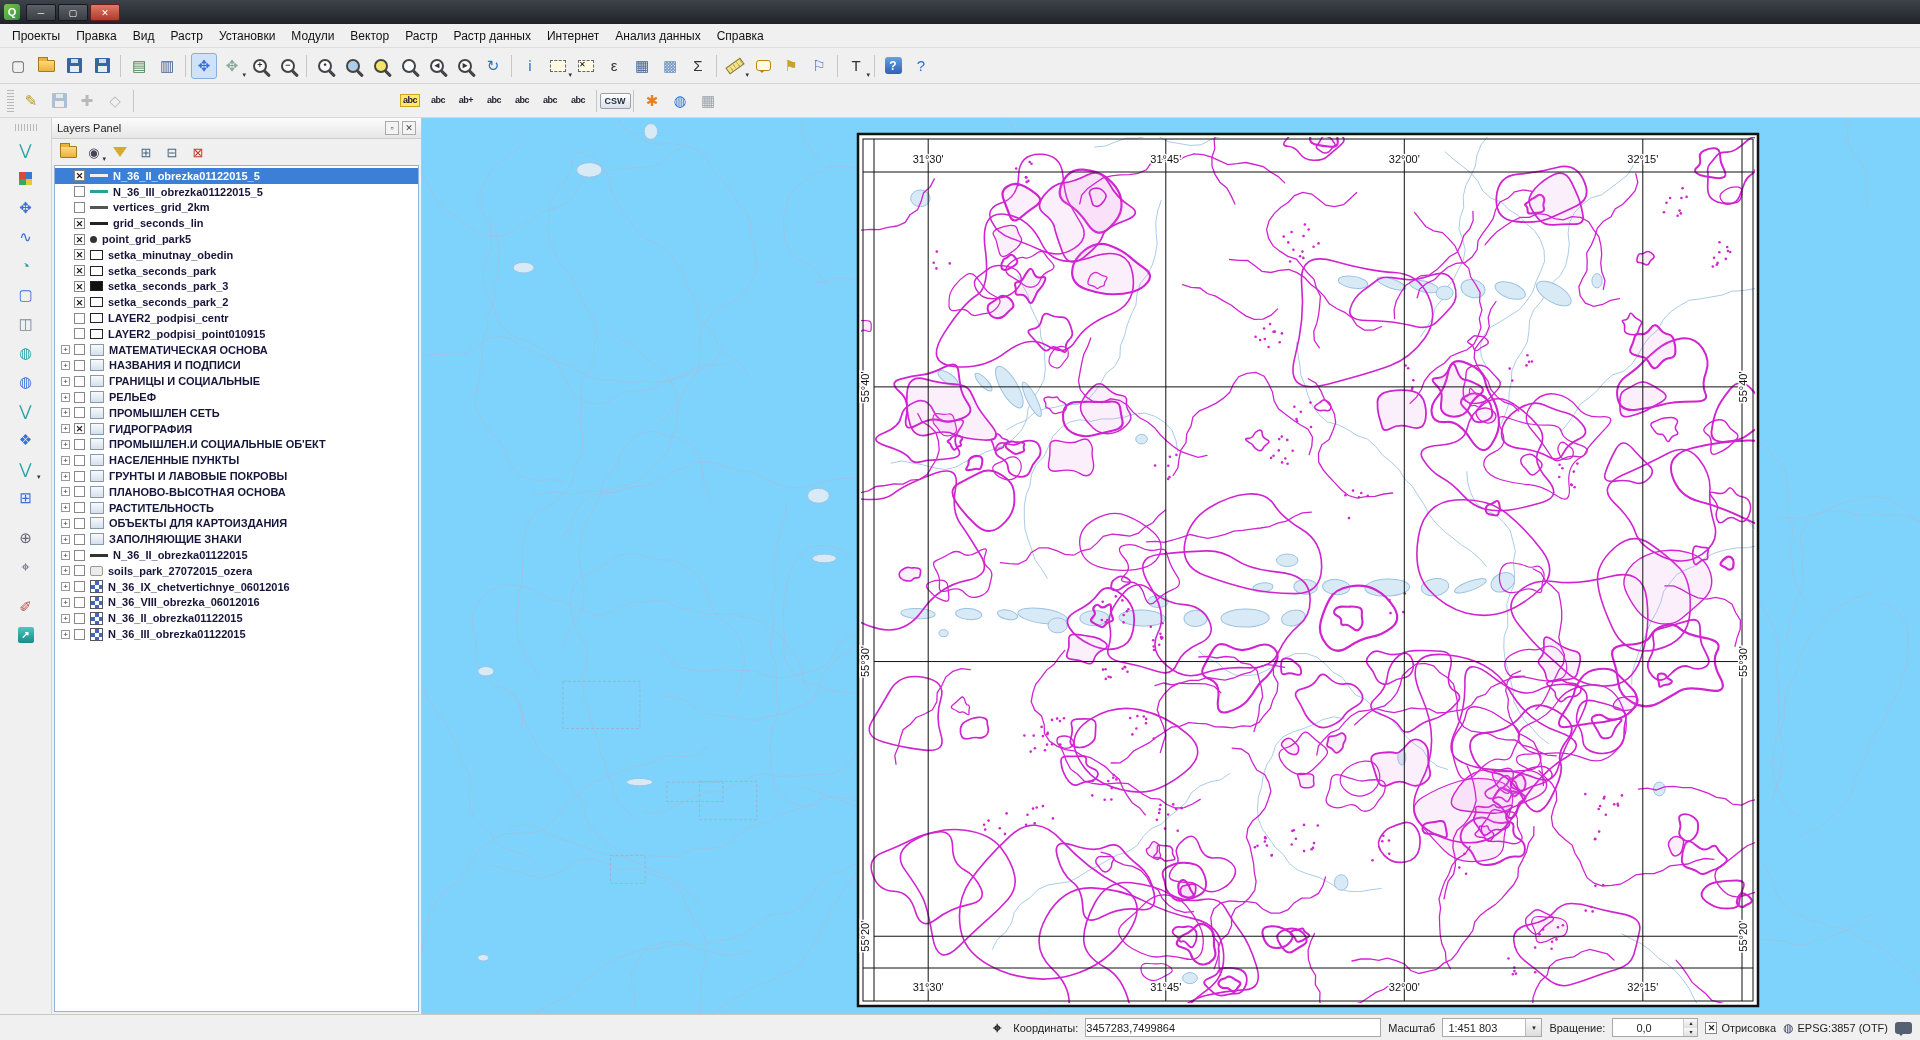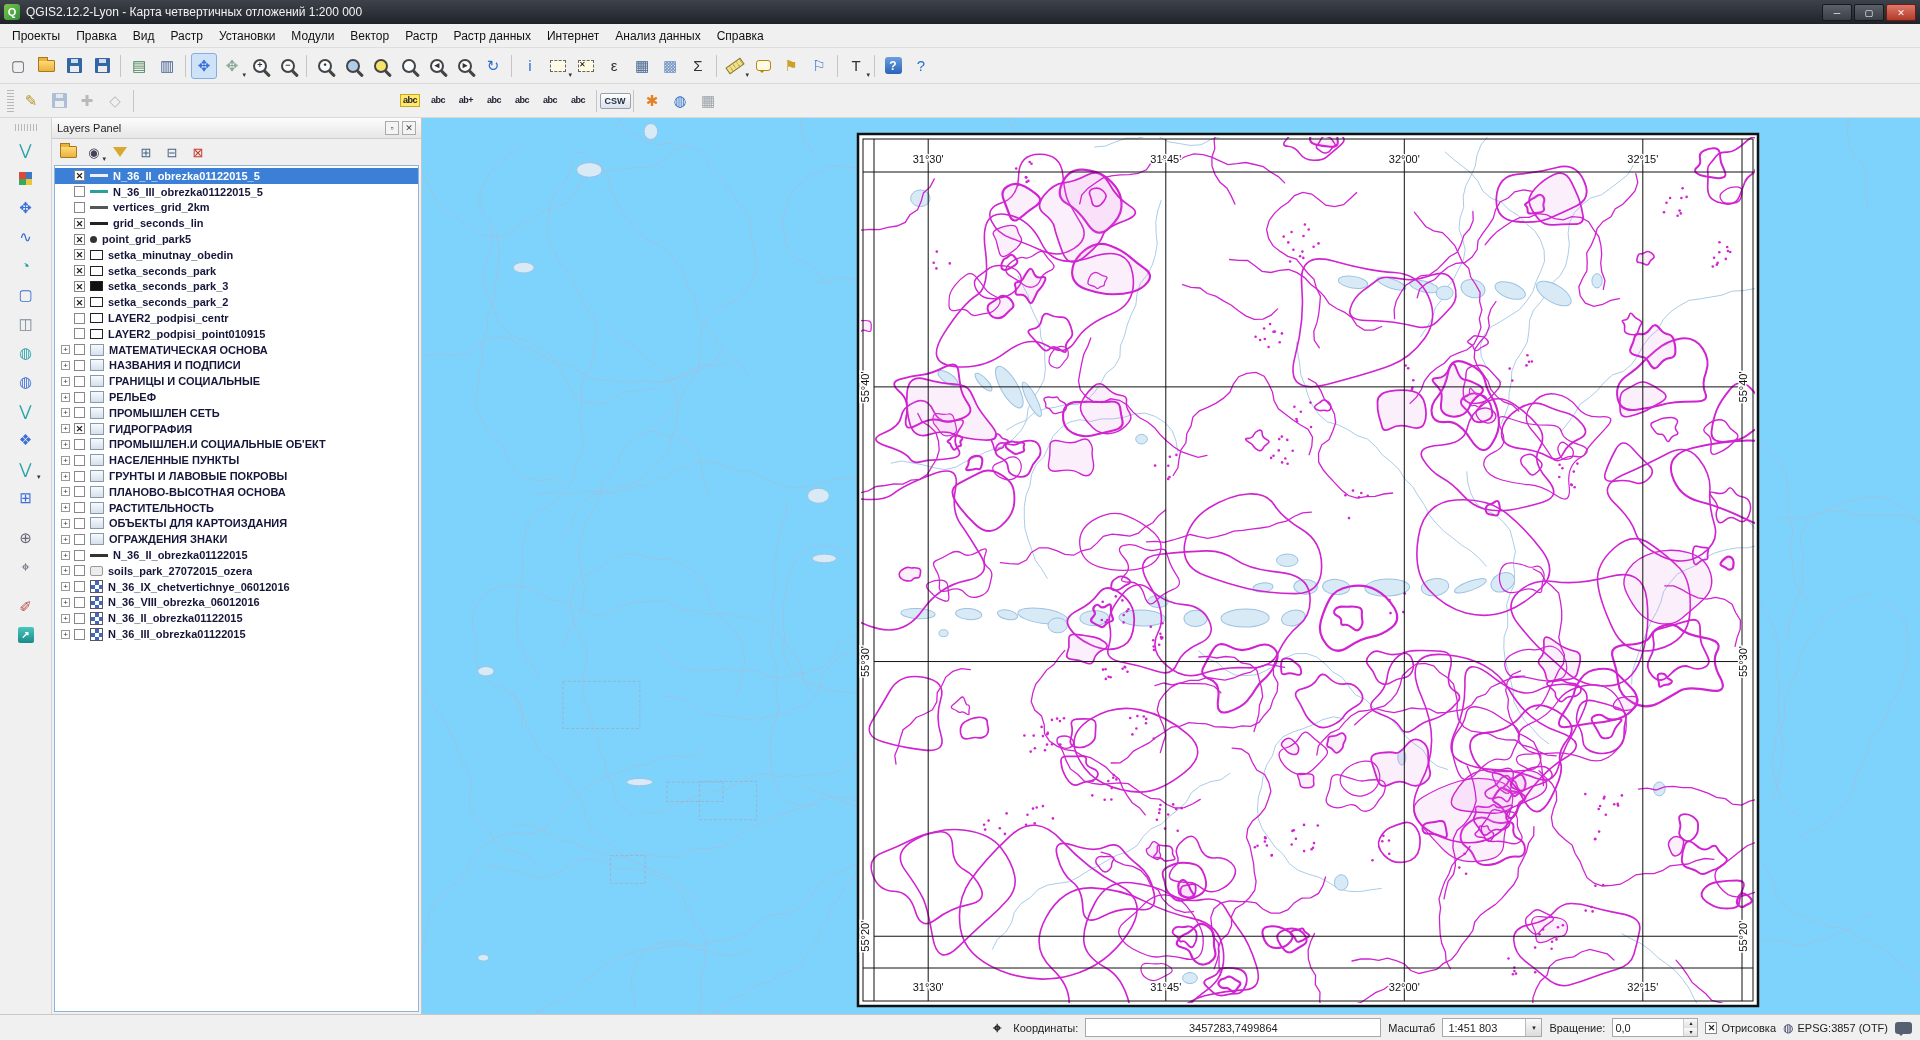--- a/index.html
+++ b/index.html
@@ -81,41 +81,40 @@
 .lsym.checker{width:13px;height:13px;border:1px solid #556;background-image:linear-gradient(45deg,#4466bb 25%,transparent 25%,transparent 75%,#4466bb 75%),linear-gradient(45deg,#4466bb 25%,#fff 25%,#fff 75%,#4466bb 75%);background-size:8px 8px;background-position:0 0,4px 4px}
 
 .map-canvas{flex:1;position:relative;background:#7dd3fc;overflow:hidden}
 .map-canvas svg{position:absolute;left:0;top:0;width:100%;height:100%}
 
 
 .statusbar{height:26px;background:#f0f0f0;border-top:1px solid #c8c8c8;display:flex;align-items:center;font-size:11px;color:#222;padding:0 8px;gap:7px;flex:0 0 auto}
 .sb-spacer{flex:1}
 .sb-icon{font-size:15px;font-weight:bold;color:#222;width:18px;text-align:center}
 .sb-label{white-space:nowrap}
-.sb-input{width:296px;height:19px;border:1px solid #a8a8a8;background:#fff;font:11px "Liberation Sans",sans-serif;text-align:center;color:#222}
+.sb-input{width:296px;height:19px;border:1px solid #a8a8a8;background:#fff;font:11px "Liberation Sans",sans-serif;color:#222}
 .sb-combo{width:100px;height:19px;border:1px solid #a8a8a8;background:#fff;display:flex;align-items:center;padding-left:5px}
 .sb-combo .ddbtn{margin-left:auto;width:16px;height:100%;background:linear-gradient(#fafafa,#dcdcdc);border-left:1px solid #bbb;font-size:7px;display:flex;align-items:center;justify-content:center}
-.sb-spin{width:86px;height:19px;border:1px solid #a8a8a8;background:#fff;display:flex;align-items:center;padding-left:2px}
+.sb-spin{width:86px;height:19px;border:1px solid #a8a8a8;background:#fff;display:flex;align-items:center;padding-left:23px}
 .spincol{margin-left:auto;display:flex;flex-direction:column;width:14px;border-left:1px solid #ccc;height:100%}
 .spincol span{flex:1;font-size:6px;line-height:8px;text-align:center;background:linear-gradient(#fafafa,#e0e0e0)}
 .sb-check{display:flex;align-items:center;gap:4px}
 .sb-cb{width:12px;height:12px;border:1px solid #888;background:#fff;font-size:9px;line-height:11px;text-align:center;font-weight:bold}
 .sb-crs{display:flex;align-items:center;gap:4px;white-space:nowrap}
 .crsicon{font-size:12px;color:#336}
 .msgbubble{width:17px;height:12px;background:#556070;border-radius:3px;position:relative;flex:0 0 auto}
 .msgbubble::after{content:'';position:absolute;left:3px;bottom:-5px;border:3px solid transparent;border-top-color:#556070}
 </style>
 </head>
 <body>
 
 <div class="window">
 
   <div class="titlebar">
     <span class="appicon">Q</span>
-    <span class="title">QGIS2.12.2-Lyon - Карта четвертичных отложений 1:200 000</span>
     <span class="winbtns">
       <span class="winbtn min">─</span>
       <span class="winbtn max">▢</span>
       <span class="winbtn close">✕</span>
     </span>
   </div>
 
   <div class="menubar" id="menubar">
       <span class="menu-item">Проекты</span>
       <span class="menu-item">Правка</span>
@@ -511,21 +510,21 @@
           <div class="lrow">
             <span class="expander">+</span>
             <span class="lcheck"></span>
             <span class="lsym group"></span>
             <span class="llabel">ОБЪЕКТЫ ДЛЯ КАРТОИЗДАНИЯ</span>
           </div>
           <div class="lrow">
             <span class="expander">+</span>
             <span class="lcheck"></span>
             <span class="lsym group"></span>
-            <span class="llabel">ОГРАЖДЕНИЯ ЗНАКИ</span>
+            <span class="llabel">ЗАПОЛНЯЮЩИЕ ЗНАКИ</span>
           </div>
           <div class="lrow">
             <span class="expander">+</span>
             <span class="lcheck"></span>
             <span class="lsym line" style="background: rgb(51, 51, 51);"></span>
             <span class="llabel">N_36_II_obrezka01122015</span>
           </div>
           <div class="lrow">
             <span class="expander">+</span>
             <span class="lcheck"></span>

